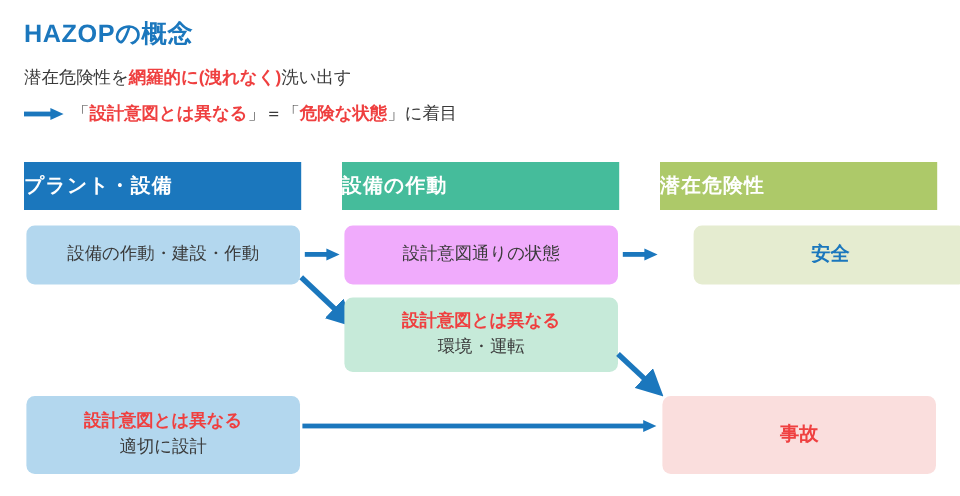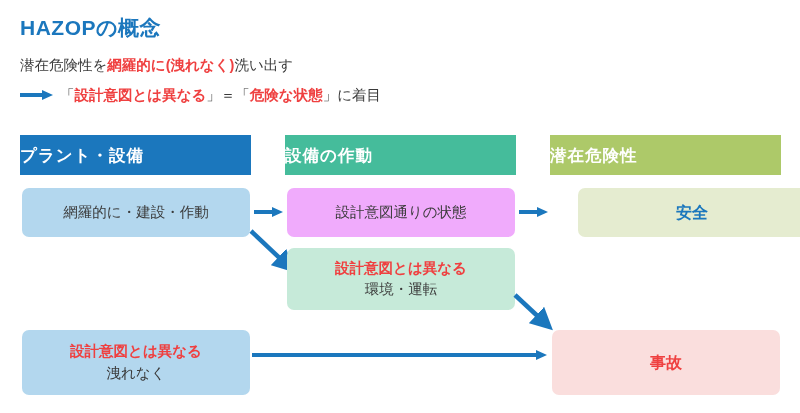--- a/index.html
+++ b/index.html
@@ -192,21 +192,21 @@
       <span class="brk">」＝「</span>
       <span class="red">危険な状態</span>
       <span class="brk">」に着目</span>
   </div>
 
   <div class="col-header" id="col-header-plant">プラント・設備</div>
   <div class="col-header" id="col-header-op">設備の作動</div>
   <div class="col-header" id="col-header-hazard">潜在危険性</div>
 
   <div class="box" id="box-proper-design">
-    <span class="line1 dark">網羅的に・建設・作動</span>
+    <span class="line1 dark">設備の作動・建設・作動</span>
   </div>
 
   <div class="arrow-h" id="arrow-proper-to-intended">
     <span class="shaft"></span>
       <span class="head"></span>
   </div>
 
   <div class="box" id="box-as-intended">
     <span class="line1 dark">設計意図通りの状態</span>
   </div>
@@ -238,21 +238,21 @@
     <defs>
       <marker id="mk2" markerWidth="5" markerHeight="5" refX="2.6" refY="2.5" orient="auto">
         <path d="M0,0 L5,2.5 L0,5 z" fill="#1b77bd"></path>
       </marker>
     </defs>
     <line x1="3" y1="3" x2="33" y2="31" stroke="#1b77bd" stroke-width="4.5" marker-end="url(#mk2)"></line>
   </svg>
 
   <div class="box" id="box-deviation-eq">
     <span class="line1 red">設計意図とは異なる</span>
-    <span class="line2 dark">洩れなく</span>
+    <span class="line2 dark">適切に設計</span>
   </div>
 
   <div class="arrow-h" id="arrow-eq-to-accident">
     <span class="shaft"></span>
       <span class="head"></span>
   </div>
 
   <div class="box" id="box-accident">
     <span class="line2 red">事故</span>
   </div>

